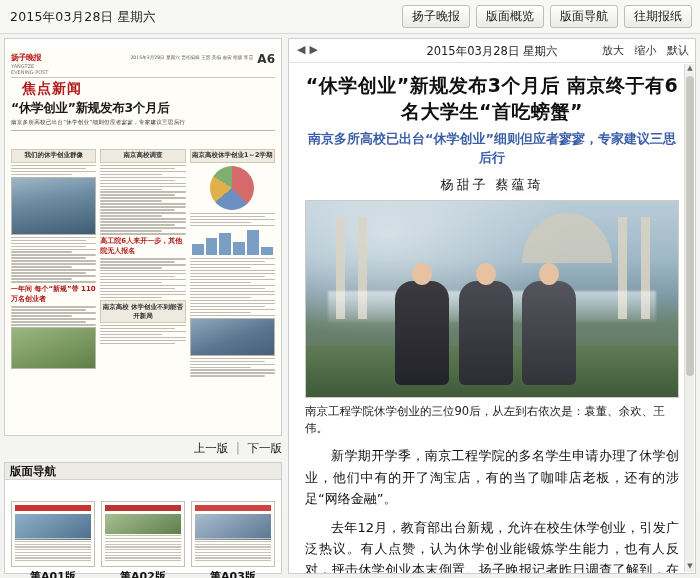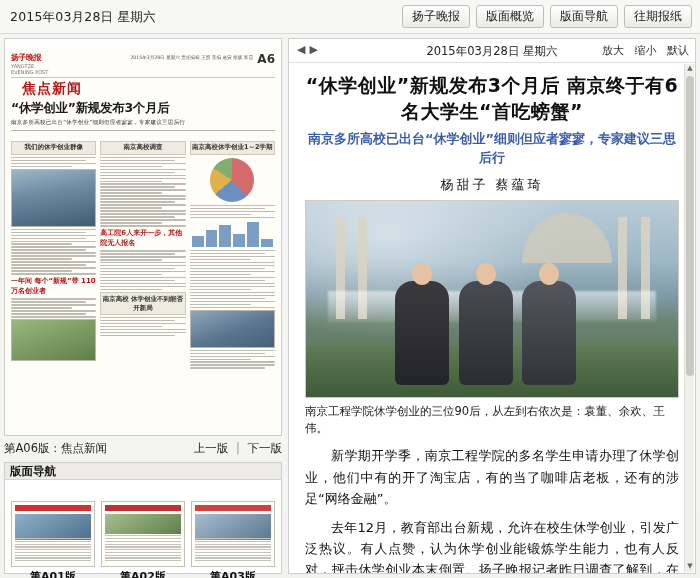--- a/index.html
+++ b/index.html
@@ -53,21 +53,21 @@
   .ms-logo .l2 { font-size: 5px; color: #777; }
   .ms-meta { flex: 1; text-align: right; font-size: 4.6px; color: #555; line-height: 1.5; padding-top: 3px;}
   .ms-pg { width: 22px; text-align: right; font-size: 12px; color: #333; font-weight: bold;}
   .sec-title { font-size: 14px; color: #b01b1b; font-weight: bold; margin: 2px 0 2px 11px; letter-spacing: 1px; }
 
   .hl1 { font-size: 12.5px; font-weight: bold; line-height: 1.25; letter-spacing: -0.3px; }
   .hl2 { font-size: 12.5px; font-weight: bold; line-height: 1.25; letter-spacing: -0.3px; }
   .subhl { font-size: 5.6px; color: #333; margin-top: 3px; letter-spacing: .2px;}
   .rule { height:1px; background:#b9b6ad; margin: 3px 0; }
 
-  .cols { display: flex; gap: 4px; margin-top: 10px; }
+  .cols { display: flex; gap: 4px; margin-top: 18px; }
   .col { flex: 1; }
   .boxtitle {
     background: #eeeadf; border: 1px solid #cfc9b8;
     font-size: 6.5px; font-weight: bold; text-align: center;
     padding: 1.5px 0; color: #333;
   }
   .ph-img {
     background: linear-gradient(160deg,#8fa7bb,#5b7590 55%,#46607a);
     border: 1px solid #b9b6ad;
   }
@@ -388,21 +388,20 @@
               <i class="s"></i>
               <i></i>
               <i></i>
               <i class="m"></i>
           </div>
         </div>
       </div>
     </div>
   </div>
 
-  <div class="leftcaption">第A06版：焦点新闻</div>
   <div class="pagenav">
     <a>上一版</a>
     <span class="sep">|</span>
     <a>下一版</a>
   </div>
 
   <div class="thumbpanel">
     <div class="tp-title">版面导航</div>
     <div class="tp-row">
 

